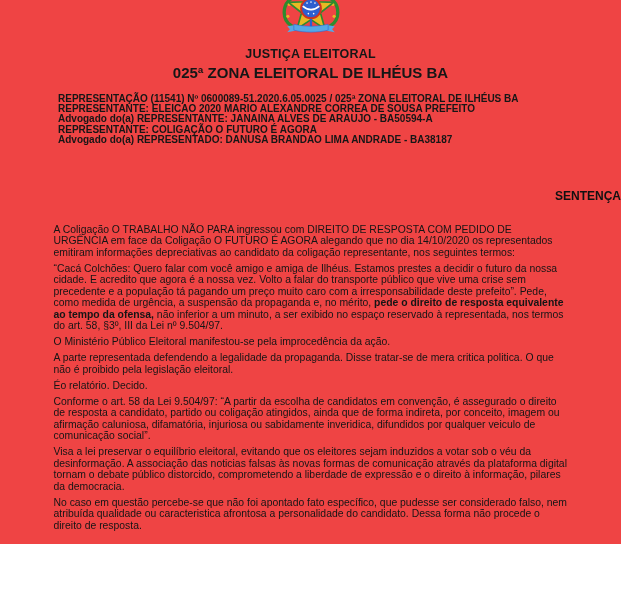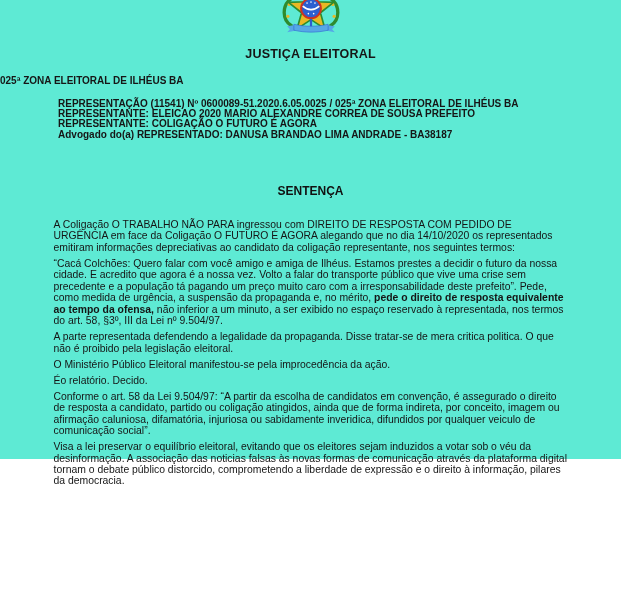--- a/index.html
+++ b/index.html
@@ -5,22 +5,22 @@
   html, body {
     margin: 0;
     padding: 0;
     width: 621px;
     height: 613px;
     background: #ffffff;
     overflow: hidden;
   }
   .page {
     width: 621px;
-    height: 459px;
-    background: #5eead4;
+    height: 544px;
+    background: #ef4444;
     color: #111111;
     font-family: "Liberation Sans", "DejaVu Sans", sans-serif;
     position: relative;
   }
   .emblem-wrap {
     width: 70px;
     height: 40px;
     margin: 0 auto;
     overflow: hidden;
     position: relative;
@@ -31,35 +31,35 @@
   }
   .court-title {
     text-align: center;
     font-weight: bold;
     font-size: 12.5px;
     letter-spacing: 0.2px;
     margin-top: 7px;
     color: #161616;
   }
   .court-zone {
-    text-align: left;
+    text-align: center;
     font-weight: bold;
-    font-size: 10px;
-    margin-top: 14px;
+    font-size: 15px;
+    margin-top: 3px;
     color: #161616;
   }
   .case-info {
     margin: 13px 30px 0 58px;
     font-weight: bold;
     font-size: 10px;
     line-height: 10.2px;
     color: #161616;
   }
   .sentenca {
-    text-align: center;
+    text-align: right;
     font-weight: bold;
     font-size: 12px;
     margin: 44px 0 0 0;
     color: #111111;
   }
   .body-text {
     width: 514px;
     margin: 21px auto 0;
     font-size: 10.4px;
     line-height: 11.45px;
@@ -106,29 +106,31 @@
       <path d="M24,56 C40,60 60,60 76,56 L76,65 C60,69 40,69 24,65 Z" fill="#55a8e6" stroke="#2c5fd0" stroke-width="0.8"></path>
     </svg>
   </div>
 
   <div class="court-title">JUSTIÇA ELEITORAL</div>
   <div class="court-zone">025ª ZONA ELEITORAL DE ILHÉUS BA</div>
 
   <div class="case-info">
     <div class="ci-line">REPRESENTAÇÃO (11541) Nº 0600089-51.2020.6.05.0025 / 025ª ZONA ELEITORAL DE ILHÉUS BA</div>
     <div class="ci-line">REPRESENTANTE: ELEICAO 2020 MARIO ALEXANDRE CORREA DE SOUSA PREFEITO</div>
+    <div class="ci-line">Advogado do(a) REPRESENTANTE: JANAINA ALVES DE ARAUJO - BA50594-A</div>
     <div class="ci-line">REPRESENTANTE: COLIGAÇÃO O FUTURO É AGORA</div>
     <div class="ci-line">Advogado do(a) REPRESENTADO: DANUSA BRANDAO LIMA ANDRADE - BA38187</div>
   </div>
 
   <h1 class="sentenca">SENTENÇA</h1>
 
   <div class="body-text">
     <p>A Coligação O TRABALHO NÃO PARA ingressou com DIREITO DE RESPOSTA COM PEDIDO DE URGÊNCIA em face da Coligação O FUTURO É AGORA alegando que no dia 14/10/2020 os representados emitiram informações depreciativas ao candidato da coligação representante, nos seguintes termos:</p>
     <p><span>“Cacá Colchões: Quero falar com você amigo e amiga de Ilhéus. Estamos prestes a decidir o futuro da nossa cidade. E acredito que agora é a nossa vez. Volto a falar do transporte público que vive uma crise sem precedente e a população tá pagando um preço muito caro com a irresponsabilidade deste prefeito”. Pede, como medida de urgência, a suspensão da propaganda e, no mérito, </span><span class="b">pede o direito de resposta equivalente ao tempo da ofensa,</span><span> não inferior a um minuto, a ser exibido no espaço reservado à representada, nos termos do art. 58, §3º, III da Lei nº 9.504/97.</span></p>
+    <p>O Ministério Público Eleitoral manifestou-se pela improcedência da ação.</p>
     <p>A parte representada defendendo a legalidade da propaganda. Disse tratar-se de mera critica politica. O que não é proibido pela legislação eleitoral.</p>
-    <p>O Ministério Público Eleitoral manifestou-se pela improcedência da ação.</p>
     <p>Éo relatório. Decido.</p>
     <p>Conforme o art. 58 da Lei 9.504/97: “A partir da escolha de candidatos em convenção, é assegurado o direito de resposta a candidato, partido ou coligação atingidos, ainda que de forma indireta, por conceito, imagem ou afirmação caluniosa, difamatória, injuriosa ou sabidamente inveridica, difundidos por qualquer veiculo de comunicação social”.</p>
     <p>Visa a lei preservar o equilíbrio eleitoral, evitando que os eleitores sejam induzidos a votar sob o véu da desinformação. A associação das noticias falsas às novas formas de comunicação através da plataforma digital tornam o debate público distorcido, comprometendo a liberdade de expressão e o direito à informação, pilares da democracia.</p>
+    <p>No caso em questão percebe-se que não foi apontado fato específico, que pudesse ser considerado falso, nem atribuída qualidade ou caracteristica afrontosa a personalidade do candidato. Dessa forma não procede o direito de resposta.</p>
   </div>
 
 </div>
 
 </body></html>

